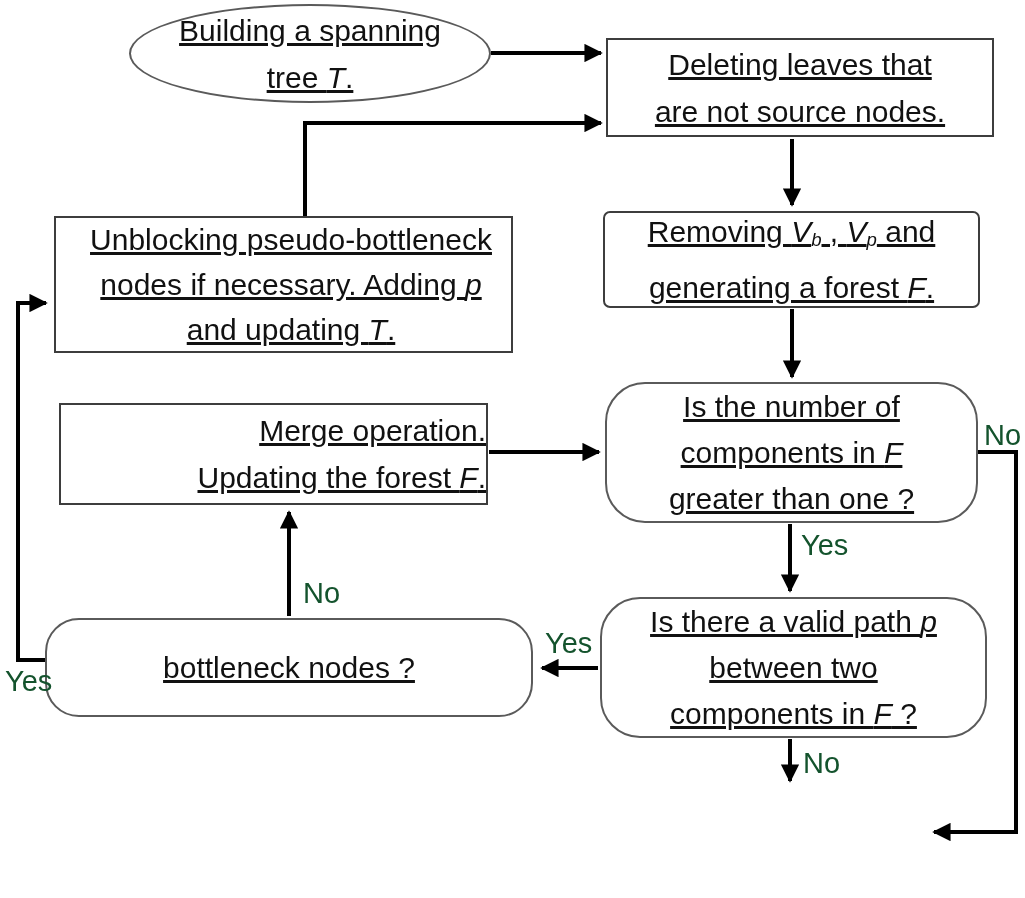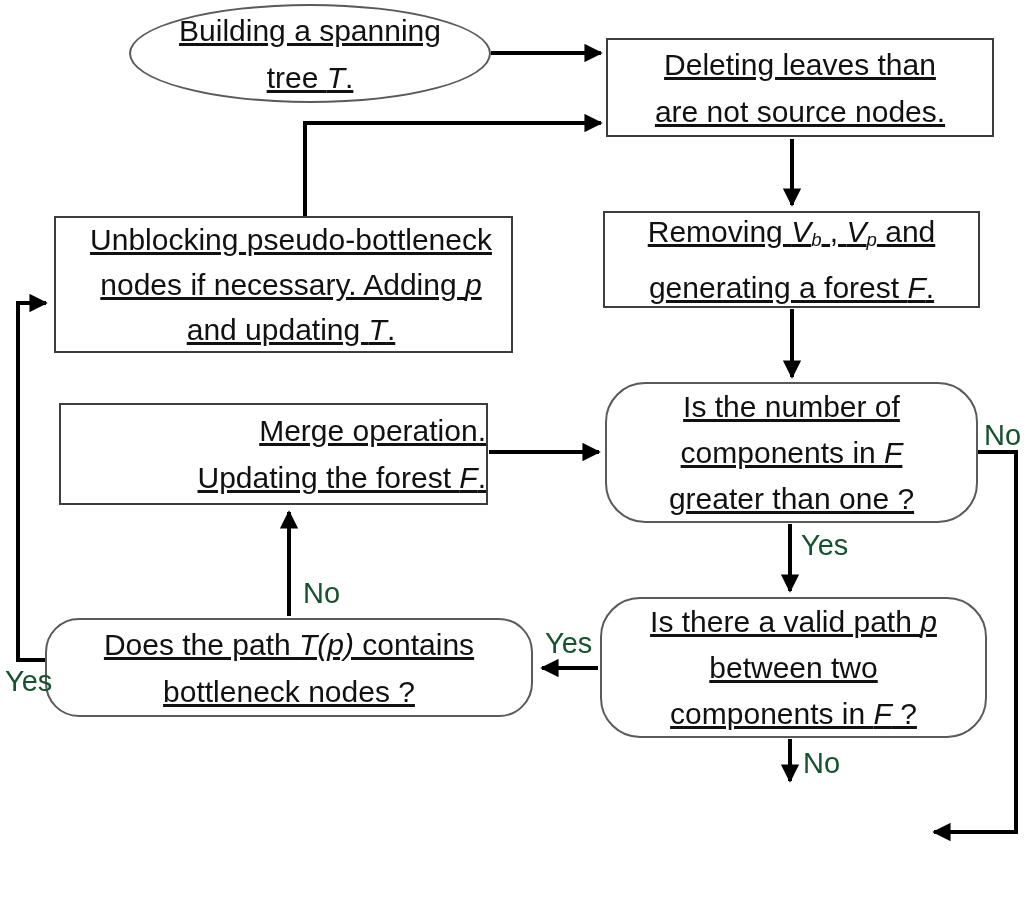--- a/index.html
+++ b/index.html
@@ -77,25 +77,25 @@
       <path d="M489 452 H599" marker-end="url(#arrowhead)"></path>
     </g>
   </svg>
 
   <div class="node ellipse" style="left:129px; top:4px; width:362px; height:99px;">
     <div class="line"><span>Building a spanning</span></div>
     <div class="line"><span>tree </span><span class="it">T</span><span>.</span></div>
   </div>
 
   <div class="node rect" style="left:606px; top:38px; width:388px; height:99px;">
-    <div class="line"><span>Deleting leaves than</span></div>
+    <div class="line"><span>Deleting leaves that</span></div>
     <div class="line"><span>are not source nodes.</span></div>
   </div>
 
-  <div class="node rect" style="left:603px; top:211px; width:377px; height:97px;">
+  <div class="node rect" style="left:603px; top:211px; width:377px; height:97px;border-radius:7px;">
     <div class="line"><span>Removing </span><span class="it">V</span><span class="sb">b</span><span> , </span><span class="it">V</span><span class="sb">p</span><span> and</span></div>
     <div class="line"><span>generating a forest </span><span class="it">F</span><span>.</span></div>
   </div>
 
   <div class="node rounded lh46" style="left:605px; top:382px; width:373px; height:141px;">
     <div class="line"><span>Is the number of</span></div>
     <div class="line"><span>components in </span><span class="it">F</span></div>
     <div class="line"><span>greater than one ?</span></div>
   </div>
 
@@ -111,21 +111,20 @@
     <div class="line"><span>nodes  if necessary. Adding </span><span class="it">p</span></div>
     <div class="line"><span>and updating </span><span class="it">T</span><span>.</span></div>
   </div>
 
   <div class="node rect" style="left:59px; top:403px; width:429px; height:102px;align-items:flex-end;">
     <div class="line"><span>Merge operation.</span></div>
     <div class="line"><span>Updating the forest </span><span class="it">F</span><span>.</span></div>
   </div>
 
   <div class="node rounded" style="left:45px; top:618px; width:488px; height:99px; border-radius:34px;">
-    <div class="line"><span>Does the path </span><span class="it">T(p)</span><span> contains</span></div>
     <div class="line"><span>bottleneck nodes ?</span></div>
   </div>
 
   <div class="edge-label" style="left:801px; top:530px;">Yes</div>
   <div class="edge-label" style="left:984px; top:420px;">No</div>
   <div class="edge-label" style="left:803px; top:748px;">No</div>
   <div class="edge-label" style="left:545px; top:628px;">Yes</div>
   <div class="edge-label" style="left:303px; top:578px;">No</div>
   <div class="edge-label" style="left:5px; top:666px;">Yes</div>
 

